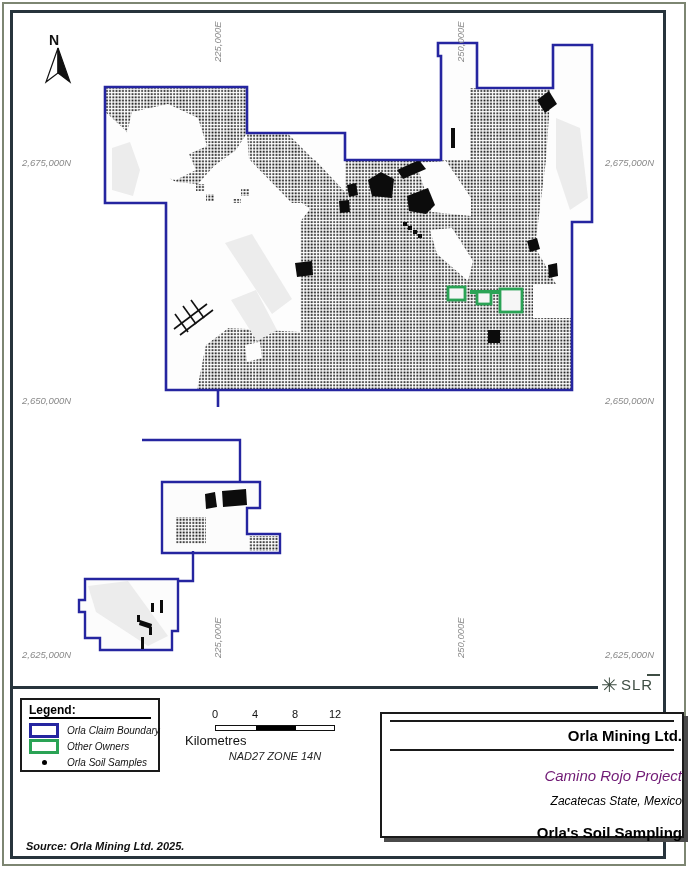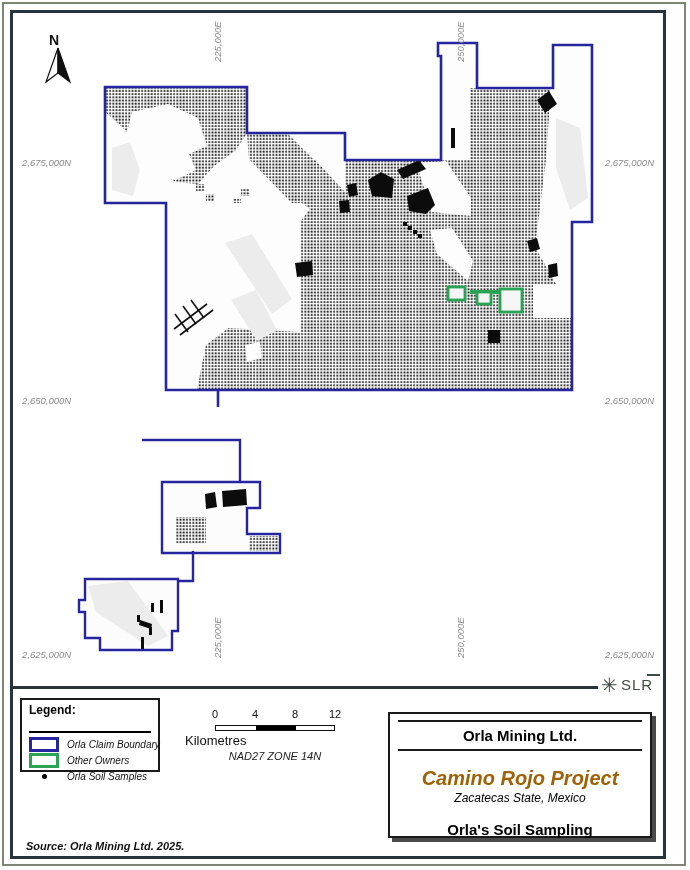--- a/index.html
+++ b/index.html
@@ -15,21 +15,21 @@
   
   .slr{position:absolute;left:601px;top:673px;width:62px;height:26px;color:#3f4e44;}
   .slr .star{position:absolute;left:0;top:2px;font-size:20px;line-height:20px;}
   .slr .txt{position:absolute;left:20px;top:0;font-size:15px;line-height:24px;letter-spacing:1px;}
   .slr .bar{position:absolute;left:46px;top:1px;width:13px;height:2px;background:#3f4e44;}
 
   
   .legend{position:absolute;left:20px;top:698px;width:140px;height:74px;
         border:2px solid #1a1a1a;background:#fff;box-sizing:border-box;padding:3px 7px;}
   .legend-title{font-size:12px;font-weight:bold;color:#000;border-bottom:2px solid #000;
-        padding-bottom:14px;margin-bottom:3px;}
+        padding-bottom:0;margin-bottom:3px;}
   .legend-row{display:flex;align-items:center;height:16px;}
   .legend-row .lab{font-size:10px;font-style:italic;color:#111;margin-left:8px;white-space:nowrap;}
   .sw{width:24px;height:9px;background:#fff;flex:0 0 auto;}
   .sw.claim{border:3px solid #2525a0;}
   .sw.other{border:3px solid #2aa355;}
   .dotwrap{width:30px;display:flex;justify-content:center;flex:0 0 auto;}
   .dot{width:5px;height:5px;border-radius:50%;background:#000;}
 
   
   .scale{position:absolute;left:185px;top:708px;width:180px;height:58px;}
@@ -37,28 +37,28 @@
   .scale .bar{position:absolute;left:30px;top:17px;width:120px;height:6px;border:1px solid #111;
         background:#fff;box-sizing:border-box;}
   .scale .seg{position:absolute;left:40px;top:0;width:40px;height:4px;background:#000;}
   .scale .unit{position:absolute;left:0;top:25px;width:180px;text-align:left;font-size:13px;color:#111;}
   .scale .datum{position:absolute;left:0;top:42px;width:180px;text-align:center;
         font-size:11px;font-style:italic;color:#222;}
 
   .orla-logo{position:absolute;left:235px;top:762px;width:96px;height:48px;}
 
   
-  .tblock{position:absolute;left:388px;top:712px;width:264px;height:126px;background:#fff;
+  .tblock{position:absolute;left:380px;top:712px;width:304px;height:126px;background:#fff;
         border:2px solid #1a1a1a;box-shadow:4px 4px 0 #4a4a4a;box-sizing:border-box;
-        text-align:center;}
+        text-align:right;}
   .tblock .rule{height:2px;background:#1a1a1a;margin:0 8px;}
   .tblock .rule1{margin-top:6px;}
   .tblock .company{font-size:15px;font-weight:bold;color:#000;padding:5px 0 5px 0;}
-  .tblock .project{font-size:20px;font-weight:bold;font-style:italic;color:#a16207;margin-top:16px;}
-  .tblock .location{font-size:12px;font-style:italic;color:#000;margin-top:1px;}
+  .tblock .project{font-size:15px;font-weight:normal;font-style:italic;color:#701a75;margin-top:16px;}
+  .tblock .location{font-size:12px;font-style:italic;color:#000;margin-top:10px;}
   .tblock .maptitle{font-size:15px;font-weight:bold;color:#000;margin-top:16px;}
 
   .source{position:absolute;left:26px;top:840px;font-size:11px;font-weight:bold;
         font-style:italic;color:#111;}
 </style>
 </head>
 <body>
 
 <div class="page">
   <div class="outer-frame"></div>

